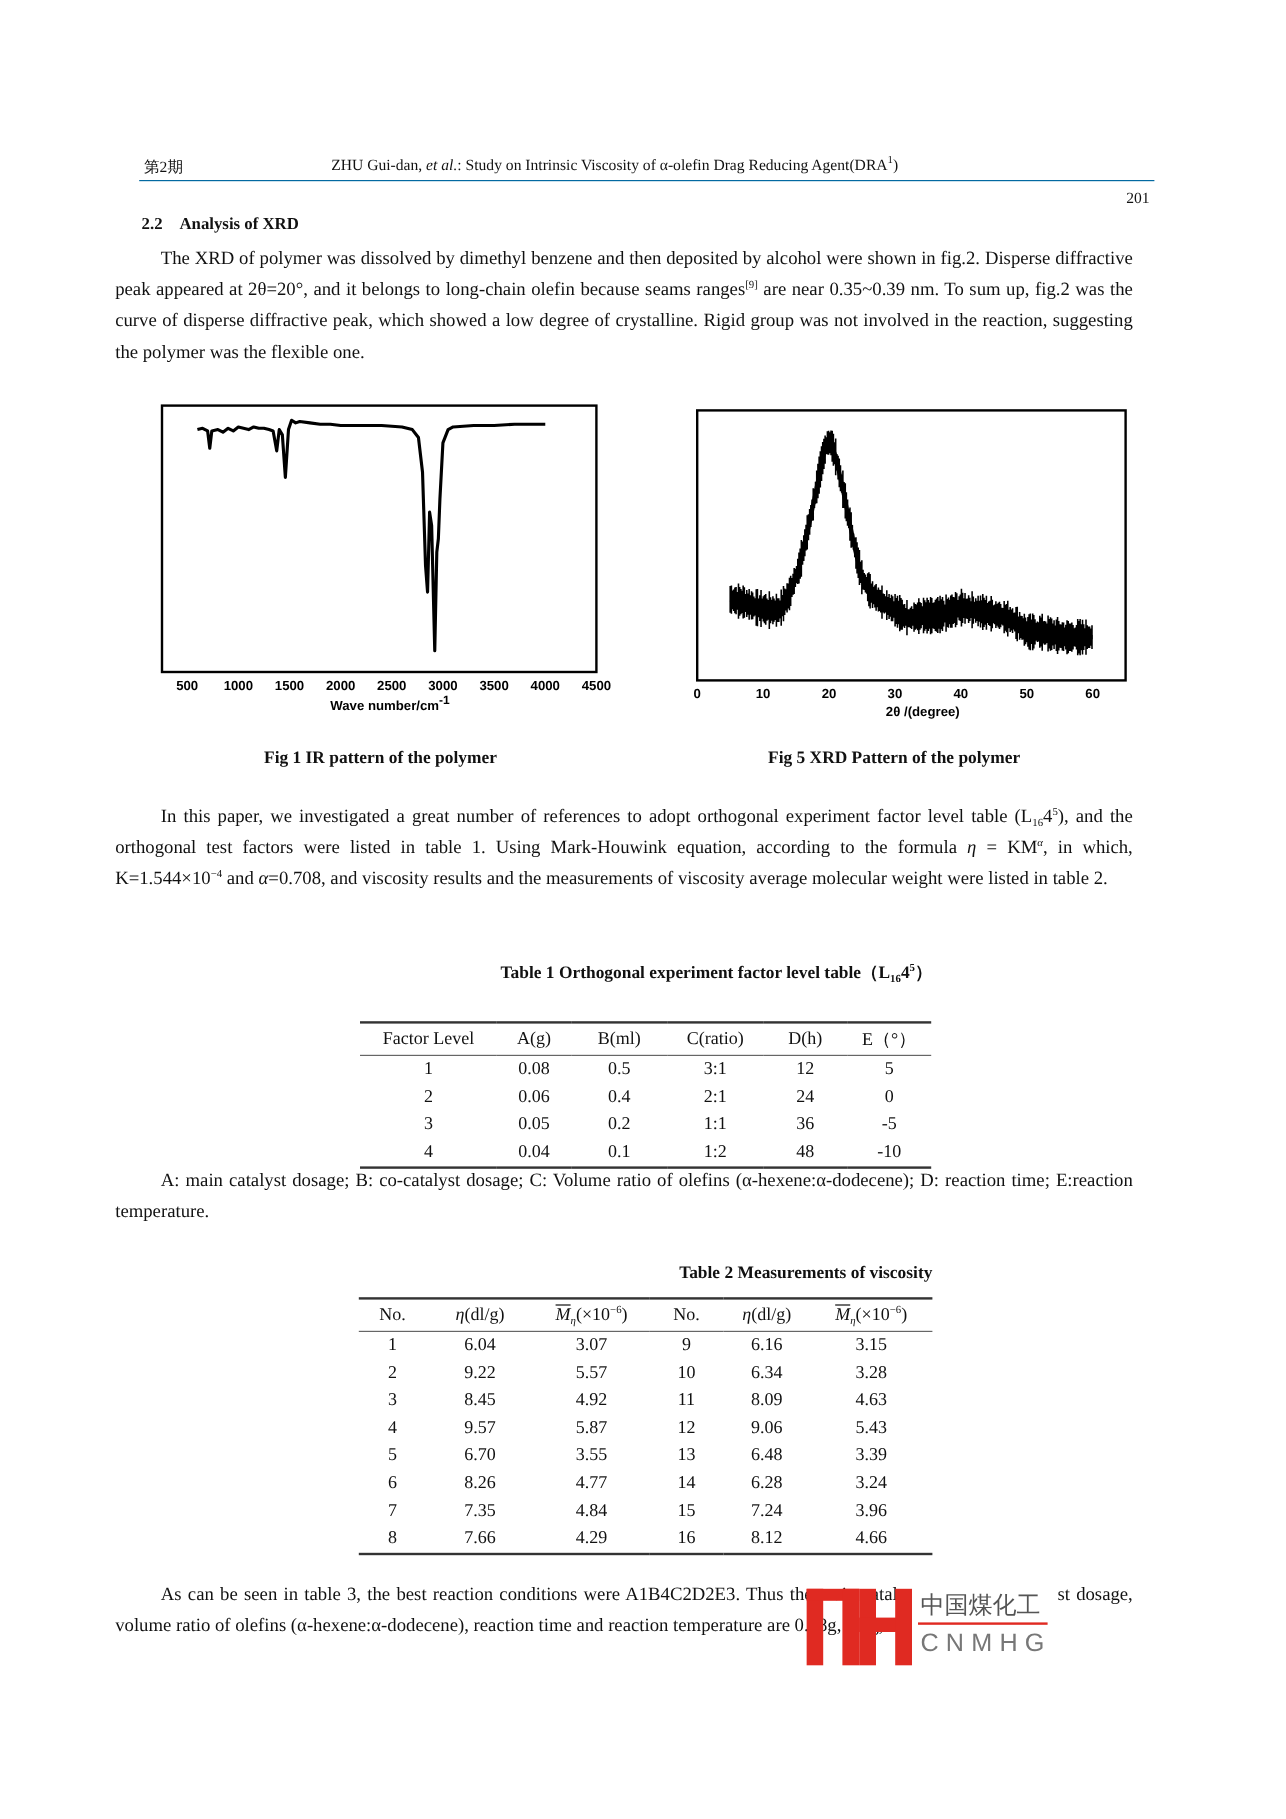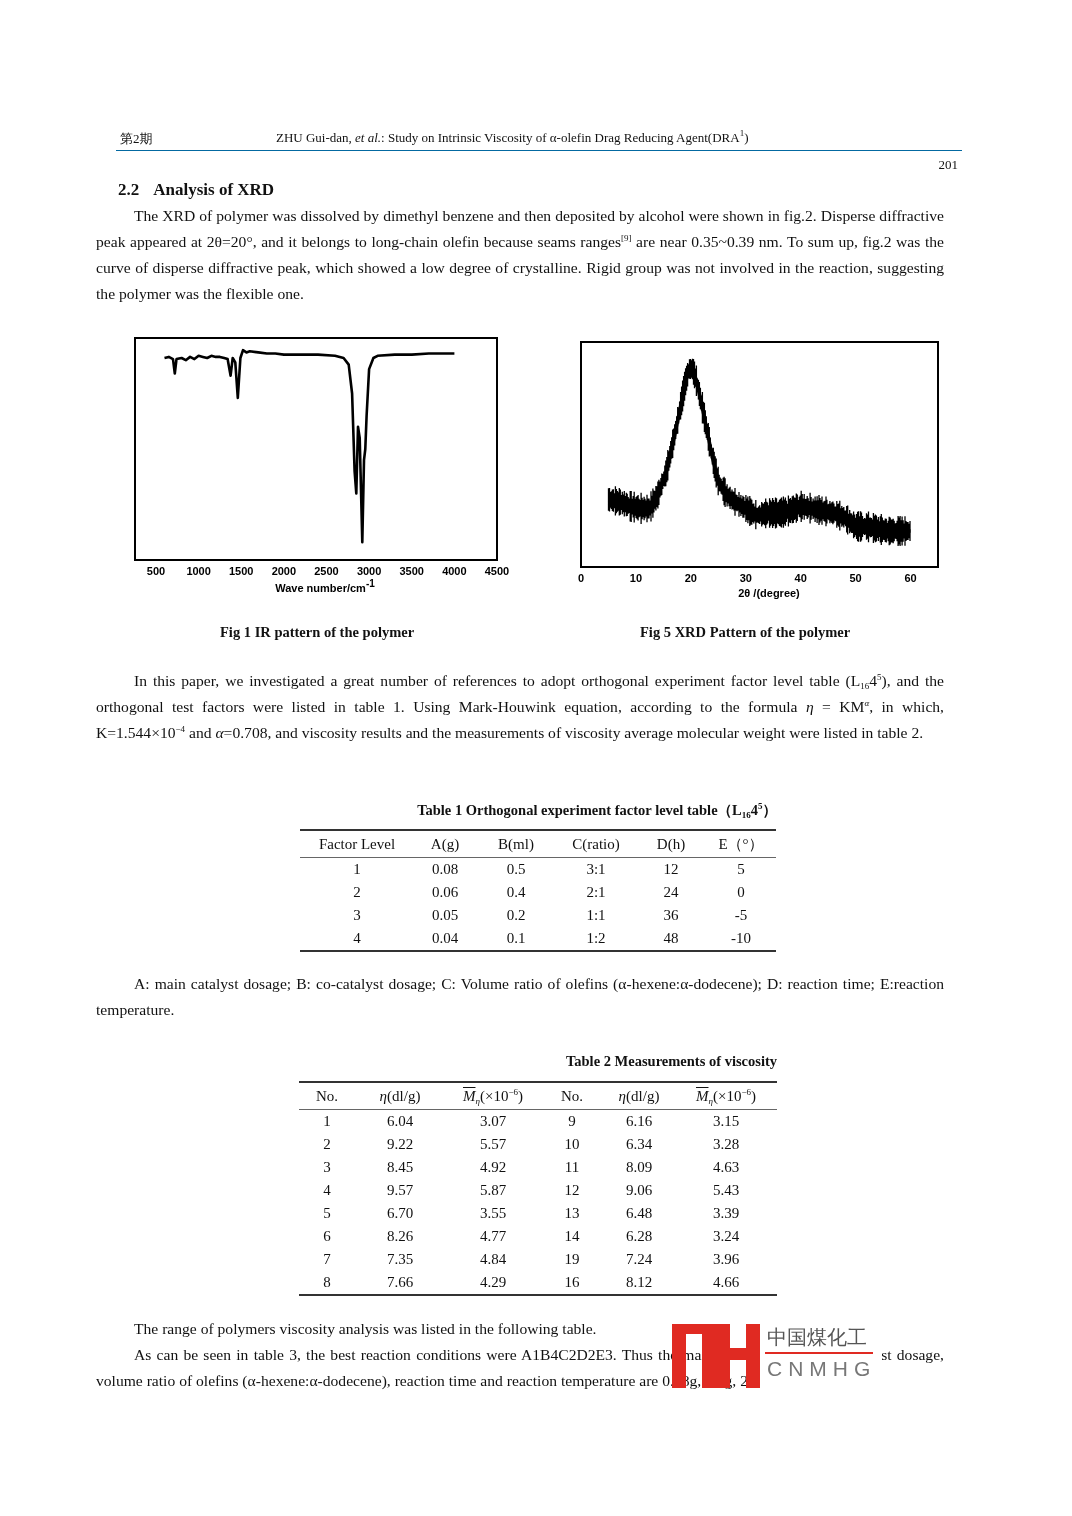--- a/index.html
+++ b/index.html
@@ -2,21 +2,21 @@
 <html><head>
 <meta charset="utf-8">
 <style>
   html, body { margin: 0; padding: 0; background: #ffffff; }
   body { width: 1072px; height: 1516px; position: relative; font-family: "Liberation Serif", "DejaVu Serif", serif; color: #111; overflow: hidden; }
   .abs { position: absolute; }
   .running-head { left: 116px; top: 128px; width: 846px; height: 22px; font-size: 13px; border-bottom: 1px solid #0369a1; }
   .running-head .left { position: absolute; left: 4px; top: 2px; }
   .running-head .center { position: absolute; left: 160px; top: 2px; }
   .running-head .right { position: absolute; right: 4px; top: 2px; margin-top: 27px; }
-  .section-heading { left: 118px; top: 180px; font-size: 17px; font-weight: bold; }
+  .section-heading { left: 118px; top: 180px; font-size: 14px; font-weight: bold; }
   .section-heading .num { margin-right: 14px; }
   .para { left: 96px; width: 848px; font-size: 15.6px; line-height: 26px; text-align: justify; }
   .para p { margin: 0; text-indent: 38px; }
   sup { font-size: 9px; vertical-align: 6px; line-height: 0; }
   sub { font-size: 9px; vertical-align: -3px; line-height: 0; }
   .fig-caption { font-size: 14.5px; font-weight: bold; top: 624px; }
   svg text { font-family: "Liberation Sans", "DejaVu Sans", sans-serif; }
   .table-caption { font-size: 14.5px; font-weight: bold; text-align: right; }
   table.data { border-collapse: collapse; font-size: 15px; }
   table.data th { font-weight: normal; padding: 0; height: 26px; border-bottom: 1.5px solid #666; }
@@ -77,21 +77,21 @@
   <path id="xrd-noise" fill="none" stroke="#000" stroke-width="1.3" d="M38.5,153.3 L38.5,175.7 M39.5,152.9 L39.5,176.5 M40.4,157.1 L40.4,172.7 M41.4,156.2 L41.4,174.1 M42.4,154.6 L42.4,176.0 M43.4,154.2 L43.4,176.8 M44.4,158.3 L44.4,173.2 M45.4,151.3 L45.4,180.6 M46.4,154.1 L46.4,178.2 M47.4,155.9 L47.4,176.8 M48.3,157.2 L48.3,175.8 M49.3,152.9 L49.3,180.5 M50.3,154.4 L50.3,179.8 M51.3,160.1 L51.3,175.0 M52.3,156.7 L52.3,179.2 M53.3,159.5 L53.3,177.2 M54.3,155.9 L54.3,181.5 M55.3,161.0 L55.3,177.3 M56.3,157.7 L56.3,181.3 M57.2,158.8 L57.2,181.1 M58.2,162.0 L58.2,178.7 M59.2,163.6 L59.2,178.0 M60.2,156.0 L60.2,186.4 M61.2,155.9 L61.2,186.9 M62.2,163.8 L62.2,179.4 M63.2,161.1 L63.2,182.6 M64.2,156.7 L64.2,187.4 M65.2,163.8 L65.2,180.7 M66.1,161.9 L66.1,182.9 M67.1,160.9 L67.1,184.3 M68.1,160.0 L68.1,185.6 M69.1,163.8 L69.1,182.3 M70.1,164.9 L70.1,181.5 M71.1,157.8 L71.1,189.1 M72.1,162.7 L72.1,184.3 M73.1,164.7 L73.1,182.3 M74.1,161.8 L74.1,185.2 M75.0,163.8 L75.0,183.2 M76.0,165.4 L76.0,181.6 M77.0,159.8 L77.0,187.2 M78.0,163.6 L78.0,183.4 M79.0,163.6 L79.0,183.4 M80.0,165.5 L80.0,180.4 M81.0,156.3 L81.0,186.4 M82.0,160.8 L82.0,178.6 M82.9,153.4 L82.9,182.8 M83.9,155.5 L83.9,177.5 M84.9,156.0 L84.9,173.7 M85.9,151.1 L85.9,175.4 M86.9,151.3 L86.9,172.0 M87.9,146.4 L87.9,173.6 M88.9,144.7 L88.9,169.9 M89.9,146.6 L89.9,162.6 M90.9,143.1 L90.9,160.7 M91.8,138.4 L91.8,160.0 M92.8,138.9 L92.8,154.1 M93.8,136.6 L93.8,151.0 M94.8,130.6 L94.8,151.6 M95.8,125.5 L95.8,151.3 M96.8,122.0 L96.8,147.2 M97.8,115.0 L97.8,145.6 M98.8,116.3 L98.8,135.7 M99.8,111.0 L99.8,132.4 M100.7,106.1 L100.7,128.6 M101.7,102.3 L101.7,123.7 M102.7,94.4 L102.7,123.0 M103.7,93.6 L103.7,115.2 M104.7,89.2 L104.7,110.6 M105.7,85.9 L105.7,104.1 M106.7,81.3 L106.7,99.0 M107.7,71.9 L107.7,98.7 M108.7,72.5 L108.7,88.4 M109.6,66.4 L109.6,84.8 M110.6,57.1 L110.6,84.4 M111.6,51.4 L111.6,80.3 M112.6,45.5 L112.6,76.5 M113.6,41.0 L113.6,71.2 M114.6,36.8 L114.6,65.8 M115.6,33.3 L115.6,60.2 M116.6,30.7 L116.6,55.8 M117.6,28.0 L117.6,51.5 M118.5,29.3 L118.5,43.3 M119.5,24.3 L119.5,43.7 M120.5,24.0 L120.5,44.0 M121.5,25.3 L121.5,42.7 M122.5,23.7 L122.5,44.3 M123.5,24.0 L123.5,49.8 M124.5,26.4 L124.5,53.2 M125.5,33.5 L125.5,51.8 M126.4,30.4 L126.4,61.1 M127.4,43.4 L127.4,57.0 M128.4,44.7 L128.4,64.6 M129.4,47.1 L129.4,71.1 M130.4,52.8 L130.4,74.3 M131.4,60.5 L131.4,75.6 M132.4,57.0 L132.4,88.4 M133.4,66.7 L133.4,88.4 M134.4,67.8 L134.4,97.0 M135.3,75.2 L135.3,99.3 M136.3,81.2 L136.3,103.1 M137.3,89.1 L137.3,104.9 M138.3,88.0 L138.3,115.7 M139.3,91.9 L139.3,121.5 M140.3,102.4 L140.3,120.7 M141.3,109.5 L141.3,123.4 M142.3,113.2 L142.3,129.4 M143.3,112.7 L143.3,138.9 M144.2,116.8 L144.2,142.9 M145.2,121.2 L145.2,146.6 M146.2,123.4 L146.2,152.5 M147.2,133.2 L147.2,150.8 M148.2,131.8 L148.2,160.3 M149.2,139.7 L149.2,156.2 M150.2,142.5 L150.2,156.6 M151.2,143.7 L151.2,158.7 M152.2,145.9 L152.2,159.7 M153.1,142.8 L153.1,166.0 M154.1,141.8 L154.1,170.3 M155.1,143.3 L155.1,172.0 M156.1,151.2 L156.1,167.3 M157.1,149.3 L157.1,171.6 M158.1,154.0 L158.1,168.5 M159.1,152.8 L159.1,171.3 M160.1,151.7 L160.1,174.0 M161.0,156.4 L161.0,171.0 M162.0,154.5 L162.0,174.5 M163.0,156.5 L163.0,174.1 M164.0,156.7 L164.0,175.5 M165.0,153.0 L165.0,180.7 M166.0,159.5 L166.0,175.5 M167.0,159.9 L167.0,176.3 M168.0,161.9 L168.0,175.5 M169.0,156.9 L169.0,181.7 M169.9,162.4 L169.9,177.4 M170.9,160.1 L170.9,180.9 M171.9,163.4 L171.9,178.9 M172.9,160.7 L172.9,182.8 M173.9,161.9 L173.9,182.8 M174.9,166.1 L174.9,179.8 M175.9,160.0 L175.9,187.1 M176.9,163.4 L176.9,185.0 M177.9,161.4 L177.9,188.2 M178.8,165.6 L178.8,185.2 M179.8,160.9 L179.8,191.1 M180.8,163.4 L180.8,189.8 M181.8,164.7 L181.8,189.7 M182.8,168.7 L182.8,187.0 M183.8,168.4 L183.8,188.4 M184.8,171.6 L184.8,186.5 M185.8,165.0 L185.8,194.3 M186.8,172.8 L186.8,187.7 M187.7,172.7 L187.7,187.4 M188.7,171.4 L188.7,188.3 M189.7,170.2 L189.7,189.1 M190.7,172.4 L190.7,186.5 M191.7,167.1 L191.7,191.4 M192.7,168.3 L192.7,189.7 M193.7,168.7 L193.7,189.0 M194.7,167.0 L194.7,190.2 M195.7,163.5 L195.7,193.3 M196.6,166.7 L196.6,189.7 M197.6,167.5 L197.6,188.6 M198.6,170.2 L198.6,185.8 M199.6,163.2 L199.6,192.8 M200.6,165.3 L200.6,190.7 M201.6,166.8 L201.6,189.2 M202.6,163.1 L202.6,192.9 M203.6,165.1 L203.6,190.9 M204.5,167.1 L204.5,188.9 M205.5,162.5 L205.5,193.5 M206.5,163.3 L206.5,192.7 M207.5,167.5 L207.5,188.5 M208.5,166.8 L208.5,189.2 M209.5,164.8 L209.5,190.9 M210.5,163.8 L210.5,191.5 M211.5,162.5 L211.5,192.4 M212.5,165.6 L212.5,188.9 M213.4,161.4 L213.4,192.7 M214.4,164.4 L214.4,189.3 M215.4,162.4 L215.4,190.8 M216.4,165.7 L216.4,187.1 M217.4,168.8 L217.4,183.7 M218.4,160.5 L218.4,191.5 M219.4,164.1 L219.4,187.6 M220.4,162.9 L220.4,188.1 M221.4,164.8 L221.4,185.3 M222.3,161.2 L222.3,188.2 M223.3,160.5 L223.3,188.1 M224.3,162.6 L224.3,185.1 M225.3,162.7 L225.3,184.2 M226.3,158.4 L226.3,187.7 M227.3,159.4 L227.3,185.9 M228.3,165.0 L228.3,179.5 M229.3,161.8 L229.3,181.9 M230.3,160.5 L230.3,182.4 M231.2,155.7 L231.2,187.0 M232.2,158.9 L232.2,184.2 M233.2,163.6 L233.2,179.9 M234.2,159.1 L234.2,184.8 M235.2,163.9 L235.2,180.4 M236.2,163.8 L236.2,180.9 M237.2,161.1 L237.2,184.1 M238.2,163.2 L238.2,182.4 M239.2,166.0 L239.2,179.9 M240.1,157.8 L240.1,188.6 M241.1,162.0 L241.1,184.8 M242.1,166.5 L242.1,180.7 M243.1,163.5 L243.1,184.0 M244.1,165.6 L244.1,182.4 M245.1,161.5 L245.1,186.9 M246.1,165.6 L246.1,183.2 M247.1,161.2 L247.1,188.0 M248.0,165.3 L248.0,184.3 M249.0,160.1 L249.0,189.9 M250.0,163.1 L250.0,187.4 M251.0,165.1 L251.0,185.7 M252.0,161.4 L252.0,189.8 M253.0,167.5 L253.0,184.2 M254.0,166.2 L254.0,185.9 M255.0,165.7 L255.0,186.7 M256.0,161.6 L256.0,191.2 M256.9,164.8 L256.9,188.5 M257.9,169.3 L257.9,184.3 M258.9,168.8 L258.9,185.3 M259.9,166.1 L259.9,188.3 M260.9,168.4 L260.9,186.4 M261.9,167.3 L261.9,188.0 M262.9,166.5 L262.9,189.2 M263.9,168.4 L263.9,187.8 M264.9,171.5 L264.9,185.5 M265.8,171.6 L265.8,186.2 M266.8,165.9 L266.8,192.7 M267.8,168.9 L267.8,190.6 M268.8,168.4 L268.8,191.8 M269.8,165.7 L269.8,195.4 M270.8,173.2 L270.8,188.6 M271.8,170.9 L271.8,191.7 M272.8,173.0 L272.8,190.5 M273.8,171.9 L273.8,192.4 M274.7,175.6 L274.7,189.6 M275.7,175.5 L275.7,191.3 M276.7,170.9 L276.7,197.5 M277.7,170.6 L277.7,199.4 M278.7,178.8 L278.7,192.8 M279.7,175.1 L279.7,198.2 M280.7,178.2 L280.7,196.7 M281.7,178.4 L281.7,198.1 M282.6,180.2 L282.6,197.9 M283.6,176.5 L283.6,203.2 M284.6,179.5 L284.6,201.9 M285.6,182.7 L285.6,200.3 M286.6,179.1 L286.6,203.9 M287.6,176.8 L287.6,206.2 M288.6,176.2 L288.6,206.8 M289.6,181.3 L289.6,201.7 M290.6,176.2 L290.6,206.8 M291.5,177.5 L291.5,205.5 M292.5,181.0 L292.5,202.0 M293.5,184.0 L293.5,199.0 M294.5,182.9 L294.5,200.1 M295.5,183.5 L295.5,199.5 M296.5,178.2 L296.5,204.8 M297.5,179.6 L297.5,203.7 M298.5,176.4 L298.5,207.3 M299.5,182.8 L299.5,201.3 M300.4,182.4 L300.4,202.2 M301.4,182.9 L301.4,202.1 M302.4,184.5 L302.4,200.9 M303.4,177.9 L303.4,207.9 M304.4,180.8 L304.4,205.4 M305.4,179.4 L305.4,207.2 M306.4,180.4 L306.4,206.6 M307.4,184.5 L307.4,202.9 M308.4,181.9 L308.4,205.9 M309.3,186.2 L309.3,202.0 M310.3,181.2 L310.3,207.4 M311.3,179.1 L311.3,209.9 M312.3,182.5 L312.3,207.0 M313.3,185.2 L313.3,204.7 M314.3,185.4 L314.3,204.9 M315.3,183.6 L315.3,207.1 M316.3,183.7 L316.3,207.4 M317.3,187.9 L317.3,203.6 M318.2,185.7 L318.2,206.2 M319.2,181.8 L319.2,210.2 M320.2,182.6 L320.2,209.4 M321.2,184.5 L321.2,207.5 M322.2,184.5 L322.2,207.5 M323.2,183.8 L323.2,208.2 M324.2,185.8 L324.2,206.2 M325.2,188.5 L325.2,203.5 M326.1,188.0 L326.1,204.0 M327.1,185.8 L327.1,206.2 M328.1,180.9 L328.1,211.1 M329.1,182.5 L329.1,209.5 M330.1,180.9 L330.1,211.1 M331.1,185.2 L331.1,206.8 M332.1,181.5 L332.1,210.5 M333.1,185.3 L333.1,206.7 M334.1,188.5 L334.1,203.5 M335.0,181.3 L335.0,210.7 M336.0,186.1 L336.0,205.9 M337.0,187.0 L337.0,205.0 M338.0,187.1 L338.0,204.9 M339.0,188.8 L339.0,203.2 M340.0,186.1 L340.0,205.9 "></path>
   <text x="199" y="262" text-anchor="middle" font-size="11" font-weight="bold" font-family="Liberation Serif, serif">2θ /(degree)</text>
 </svg>
 <div class="abs fig-caption" style="left:640px;">Fig 5  XRD Pattern of the polymer</div>
 
 <div class="abs para" style="top:668px;">
   <p><span>In this paper, we investigated a great number of references to adopt orthogonal experiment factor level table (L</span><sub>16</sub><span>4</span><sup>5</sup><span>), and the orthogonal test factors were listed in table 1. Using Mark-Houwink equation, according to the formula </span><i>η</i><span> = KM</span><sup><i>α</i></sup><span>, in which, K=1.544×10</span><sup>−4</sup><span> and </span><i>α</i><span>=0.708, and viscosity results and the measurements of viscosity average molecular weight were listed in table 2.</span></p>
 </div>
 
 <div class="abs table-caption" style="left:299px; top:801px; width:478px;"><span>Table 1  Orthogonal experiment factor level table（L</span><sub>16</sub><span>4</span><sup>5</sup><span>）</span></div>
-<table class="abs data" id="table1" style="left:300px; top:829px; width:476px;">
+<table class="abs data" id="table1" style="left:300px; top:851px; width:476px;">
   <colgroup>
       <col style="width:114px">
       <col style="width:62px">
       <col style="width:80px">
       <col style="width:80px">
       <col style="width:70px">
       <col style="width:70px">
     </colgroup>
   <thead>
       <tr id="t1-head">
@@ -209,37 +209,36 @@
         <td>8.26</td>
         <td>4.77</td>
         <td>14</td>
         <td>6.28</td>
         <td>3.24</td>
       </tr>
       <tr>
         <td>7</td>
         <td>7.35</td>
         <td>4.84</td>
-        <td>19</td>
+        <td>15</td>
         <td>7.24</td>
         <td>3.96</td>
       </tr>
       <tr>
         <td>8</td>
         <td>7.66</td>
         <td>4.29</td>
         <td>16</td>
         <td>8.12</td>
         <td>4.66</td>
       </tr>
     </tbody>
 </table>
 
 <div class="abs para" style="top:1316px;">
-  <p>The range of polymers viscosity analysis was listed in the following table.</p>
   <p>As can be seen in table 3, the best reaction conditions were A1B4C2D2E3. Thus the main catalyst dosage, co-catalyst dosage, volume ratio of olefins (α-hexene:α-dodecene), reaction time and reaction temperature are 0.08g, 0.1g, 2:1, 24 h and -5°C.</p>
 </div>
 
 <svg class="abs logo" viewBox="0 0 210 68">
   <rect x="0" y="0" width="210" height="68" fill="#fff" opacity="0.0"></rect>
   <g id="logo-mh">
     <rect x="0" y="4" width="14" height="64" fill="#e02a22"></rect>
     <rect x="0" y="4" width="44" height="10" fill="#e02a22"></rect>
     <rect x="30" y="4" width="14" height="64" fill="#e02a22"></rect>
     <rect x="44" y="4" width="14" height="64" fill="#e02a22"></rect>

